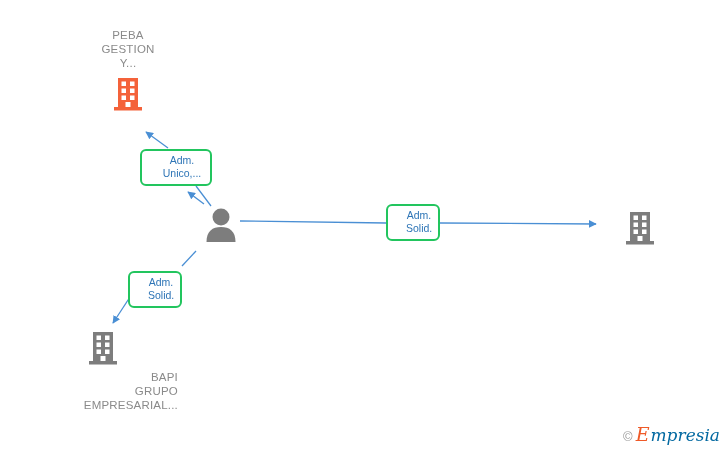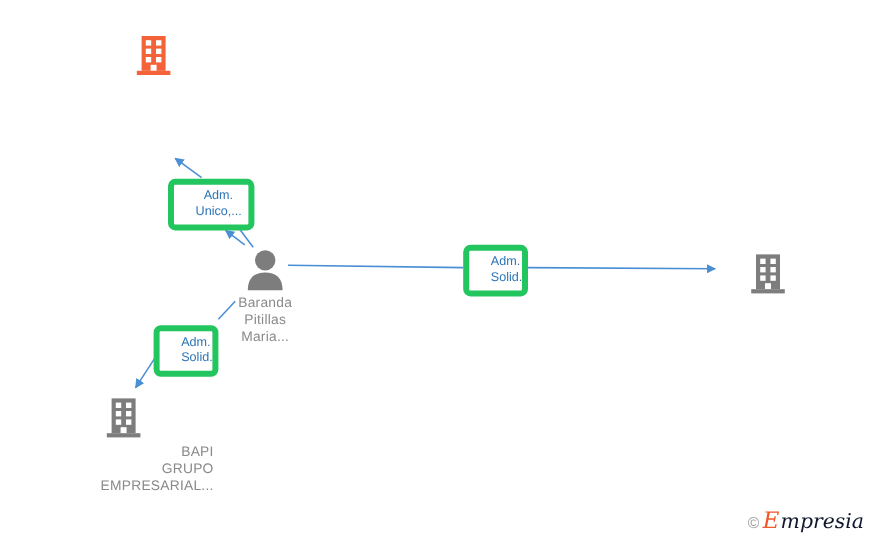--- a/index.html
+++ b/index.html
@@ -37,21 +37,21 @@
     white-space: pre-line;
   }
   .node-icon {
     display: block;
     margin: 0 auto;
   }
   
   .edge-label {
     position: absolute;
     box-sizing: border-box;
-    border: 5px solid #22c55e;
+    border: 2px solid #22c55e;
     border-radius: 6px;
     background: #ffffff;
     color: #2e75b6;
     font-size: 10.5px;
     line-height: 13px;
     text-align: center;
     padding: 3px 6px 4px 18px;
     white-space: pre-line;
   }
   
@@ -86,21 +86,21 @@
     font-family: "DejaVu Serif", serif;
     font-style: italic;
     font-size: 19px;
     color: #ef5a28;
     line-height: 1;
   }
   #watermark .wm-rest {
     font-family: "DejaVu Serif", serif;
     font-style: italic;
     font-size: 17px;
-    color: #0f172a;
+    color: #0369a1;
     line-height: 1;
     margin-left: -2px;
   }
 </style>
 </head>
 <body>
 
 <div id="canvas">
 
   <svg class="edges" viewBox="0 0 728 450" width="728" height="450">
@@ -115,41 +115,41 @@
     <path d="M 168 148 L 146 132" stroke="#4a8fd4" stroke-width="1.3" fill="none" marker-end="url(#arrow)"></path>
 
     <path d="M 240 221 L 386 223" stroke="#4a8fd4" stroke-width="1.3" fill="none"></path>
     <path d="M 440 223 L 596 224" stroke="#4a8fd4" stroke-width="1.3" fill="none" marker-end="url(#arrow)"></path>
 
     <path d="M 196 251 L 182 266" stroke="#4a8fd4" stroke-width="1.3" fill="none"></path>
     <path d="M 130 297 L 113 323" stroke="#4a8fd4" stroke-width="1.3" fill="none" marker-end="url(#arrow)"></path>
   </svg>
 
   <div class="node" id="node-peba">
+    <div class="node-label">PEBA
+GESTION
+Y...</div>
     <svg class="node-icon" width="32" height="36" viewBox="0 0 32 36">
       <rect x="6" y="2" width="20" height="29" fill="#f4623a"></rect>
       <rect x="9.5" y="5.5" width="4.5" height="4.5" fill="#ffffff"></rect>
       <rect x="18" y="5.5" width="4.5" height="4.5" fill="#ffffff"></rect>
       <rect x="9.5" y="12.5" width="4.5" height="4.5" fill="#ffffff"></rect>
       <rect x="18" y="12.5" width="4.5" height="4.5" fill="#ffffff"></rect>
       <rect x="9.5" y="19.5" width="4.5" height="4.5" fill="#ffffff"></rect>
       <rect x="18" y="19.5" width="4.5" height="4.5" fill="#ffffff"></rect>
       <rect x="13.5" y="26" width="5" height="5" fill="#ffffff"></rect>
       <rect x="2" y="31" width="28" height="3.5" fill="#f4623a"></rect>
     </svg>
   </div>
 
   <div class="node" id="node-person">
     <svg class="node-icon" width="34" height="36" viewBox="0 0 34 36">
       <circle cx="17" cy="11" r="8.5" fill="#7d7d7d"></circle>
       <path d="M 2.5 36 C 2.5 25 8.5 21 17 21 C 25.5 21 31.5 25 31.5 36 Z" fill="#7d7d7d"></path>
     </svg>
-    <div class="node-label">Baranda
-Pitillas
-Maria...</div>
   </div>
 
   <div class="node" id="node-balat">
     <svg class="node-icon" width="32" height="36" viewBox="0 0 32 36">
       <rect x="6" y="2" width="20" height="29" fill="#7d7d7d"></rect>
       <rect x="9.5" y="5.5" width="4.5" height="4.5" fill="#ffffff"></rect>
       <rect x="18" y="5.5" width="4.5" height="4.5" fill="#ffffff"></rect>
       <rect x="9.5" y="12.5" width="4.5" height="4.5" fill="#ffffff"></rect>
       <rect x="18" y="12.5" width="4.5" height="4.5" fill="#ffffff"></rect>
       <rect x="9.5" y="19.5" width="4.5" height="4.5" fill="#ffffff"></rect>

